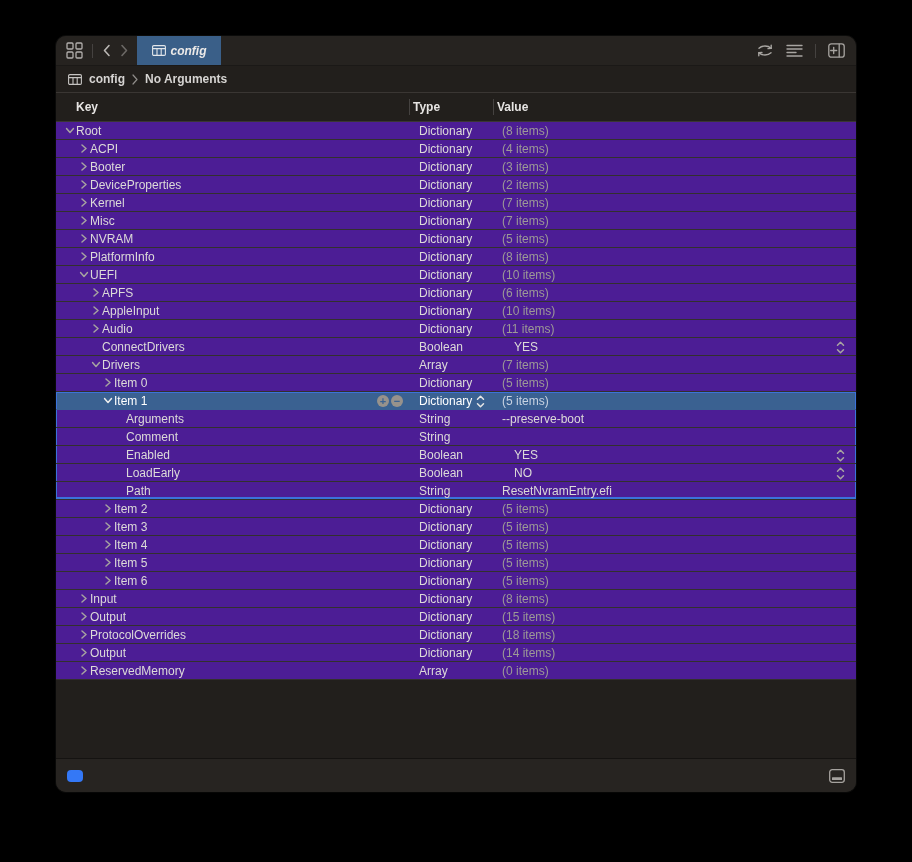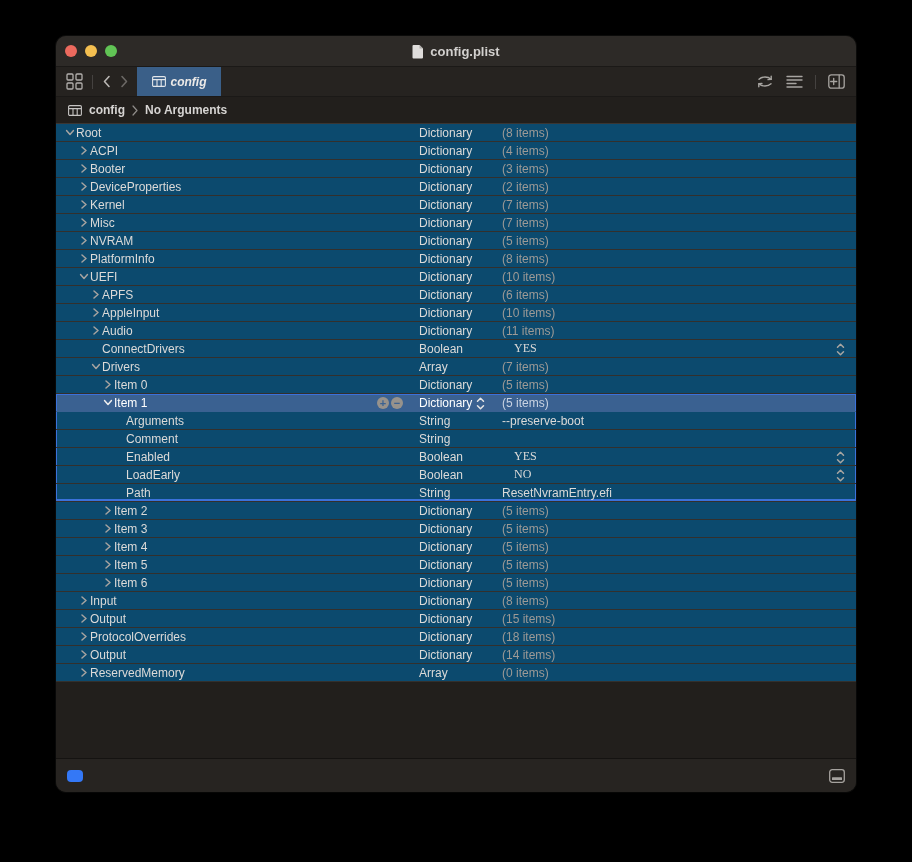--- a/index.html
+++ b/index.html
@@ -36,66 +36,50 @@
   .jump-text{font-size:12px;font-weight:700;color:#D6D4D2;}
   
   .thead{flex:0 0 28px;position:relative;border-bottom:1px solid #3A3633;background:#221F1C;}
   .th{position:absolute;top:7px;font-size:12px;font-weight:700;color:#E6E4E2;}
   .th-key{left:20px;}
   .th-type{left:357px;}
   .th-value{left:441px;}
   .th-div{position:absolute;top:6px;width:1px;height:16px;background:#454240;}
   
   .rows{flex:0 0 558px;background:#221F1C;}
-  .row{height:18px;position:relative;border-bottom:1px solid #33302D;box-sizing:border-box;font-size:12px;color:#DCDAD8;background:#0c4a6e;}
+  .row{height:18px;position:relative;border-bottom:1px solid #33302D;box-sizing:border-box;font-size:12px;color:#DCDAD8;background:#4c1d95;}
   .cell{position:absolute;top:0;bottom:0;display:flex;align-items:center;white-space:nowrap;}
   .key-cell{left:0;}
   .type-cell{left:357px;margin-left:6px;}
   .value-cell{left:446px;}
   .chev{width:12px;display:inline-flex;justify-content:center;align-items:center;}
   .chev svg{display:block;}
   .chev.expanded svg{transform:rotate(90deg);}
   .dim{color:#9D9A96;}
-  .boolpad{padding-left:12px;font-family:Liberation Serif, serif;}
+  .boolpad{padding-left:12px;}
   .right-stepper{position:absolute;right:11px;top:3px;}
   .type-stepper{position:absolute;left:420px;top:3px;}
   .addremove{position:absolute;left:321px;top:3px;display:flex;gap:2px;}
   .circle-btn{width:12px;height:12px;border-radius:50%;background:#97928C;color:var(--sel-fill);font-size:11px;font-weight:700;line-height:11px;text-align:center;display:flex;align-items:center;justify-content:center;}
   .row.selected{background:var(--sel-fill);border-bottom-color:var(--sel-fill);color:#FFFFFF;}
   .row.selected .dim{color:#C9D3E2;}
   .row.frame-top{box-shadow:inset 1px 0 0 var(--sel-outline), inset -1px 0 0 var(--sel-outline), inset 0 1px 0 var(--sel-outline);}
   .row.frame-side{box-shadow:inset 1px 0 0 var(--sel-outline), inset -1px 0 0 var(--sel-outline);}
   .row.frame-bottom{box-shadow:inset 1px 0 0 var(--sel-outline), inset -1px 0 0 var(--sel-outline), inset 0 -2px 0 var(--sel-outline);}
   
   .spacer{flex:1;background:#221F1C;}
   .bottombar{flex:0 0 33px;background:#272421;border-top:1px solid #151311;display:flex;align-items:center;padding:0 11px;}
   .filter-chip{width:16px;height:12px;border-radius:4px;background:var(--accent-blue);}
   .bottom-right{margin-left:auto;display:flex;align-items:center;}
 </style>
 </head>
 <body style="--sel-fill: #3A6191; --sel-outline: #3B72DB; --accent-blue: #3478F6; --tab-active: #3A5F88; --traffic-red: #EC6A5E; --traffic-yellow: #F4BF50; --traffic-green: #61C455;">
 
 <div class="window">
 
-  <div class="titlebar">
-    <div class="traffic">
-      <span class="dot red"></span>
-      <span class="dot yellow"></span>
-      <span class="dot green"></span>
-    </div>
-    <div class="title-center">
-      <span class="icon-btn">
-        <svg width="12" height="15" viewBox="0 0 12 15">
-            <path d="M1.5 1 h6 l3.5 3.5 v9 a1 1 0 0 1 -1 1 h-8.5 a1 1 0 0 1 -1 -1 v-11.5 a1 1 0 0 1 1 -1 z" fill="#DFDDDB"></path>
-            <path d="M7.5 1 v3.5 h3.5 z" fill="#AEACAA"></path>
-          </svg>
-      </span>
-      <span class="title-text">config.plist</span>
-    </div>
-  </div>
 
   <div class="tabbar">
     <div class="tab-left">
       <span class="icon-btn">
         <svg width="17" height="17" viewBox="0 0 17 17">
             <g fill="none" stroke="#B3B0AD" stroke-width="1.3">
               <rect x="1" y="1" width="6" height="6" rx="1"></rect>
               <rect x="10" y="1" width="6" height="6" rx="1"></rect>
               <rect x="1" y="10" width="6" height="6" rx="1"></rect>
               <rect x="10" y="10" width="6" height="6" rx="1"></rect>
@@ -175,20 +159,27 @@
     </span>
     <span class="jump-text">config</span>
     <span class="icon-btn">
       <svg width="6" height="11" viewBox="0 0 6 11">
           <path d="M1 1 L5 5.5 L1 10" fill="none" stroke="#8F8C89" stroke-width="1.2" stroke-linecap="round" stroke-linejoin="round"></path>
         </svg>
     </span>
     <span class="jump-text">No Arguments</span>
   </div>
 
+  <div class="thead">
+    <span class="th th-key">Key</span>
+    <span class="th-div" style="left:353px;"></span>
+    <span class="th th-type">Type</span>
+    <span class="th-div" style="left:437px;"></span>
+    <span class="th th-value">Value</span>
+  </div>
 
   <div class="rows">
       <div class="row">
         <div class="cell key-cell">
           <span class="chev expanded" style="margin-left: 8px;">
             <svg width="8" height="9" viewBox="0 0 8 9">
               <path d="M2 1 L6 4.5 L2 8" fill="none" stroke="#A6A3A0" stroke-width="1.5" stroke-linecap="round" stroke-linejoin="round"></path>
             </svg>
           </span>
           <span>Root</span>

